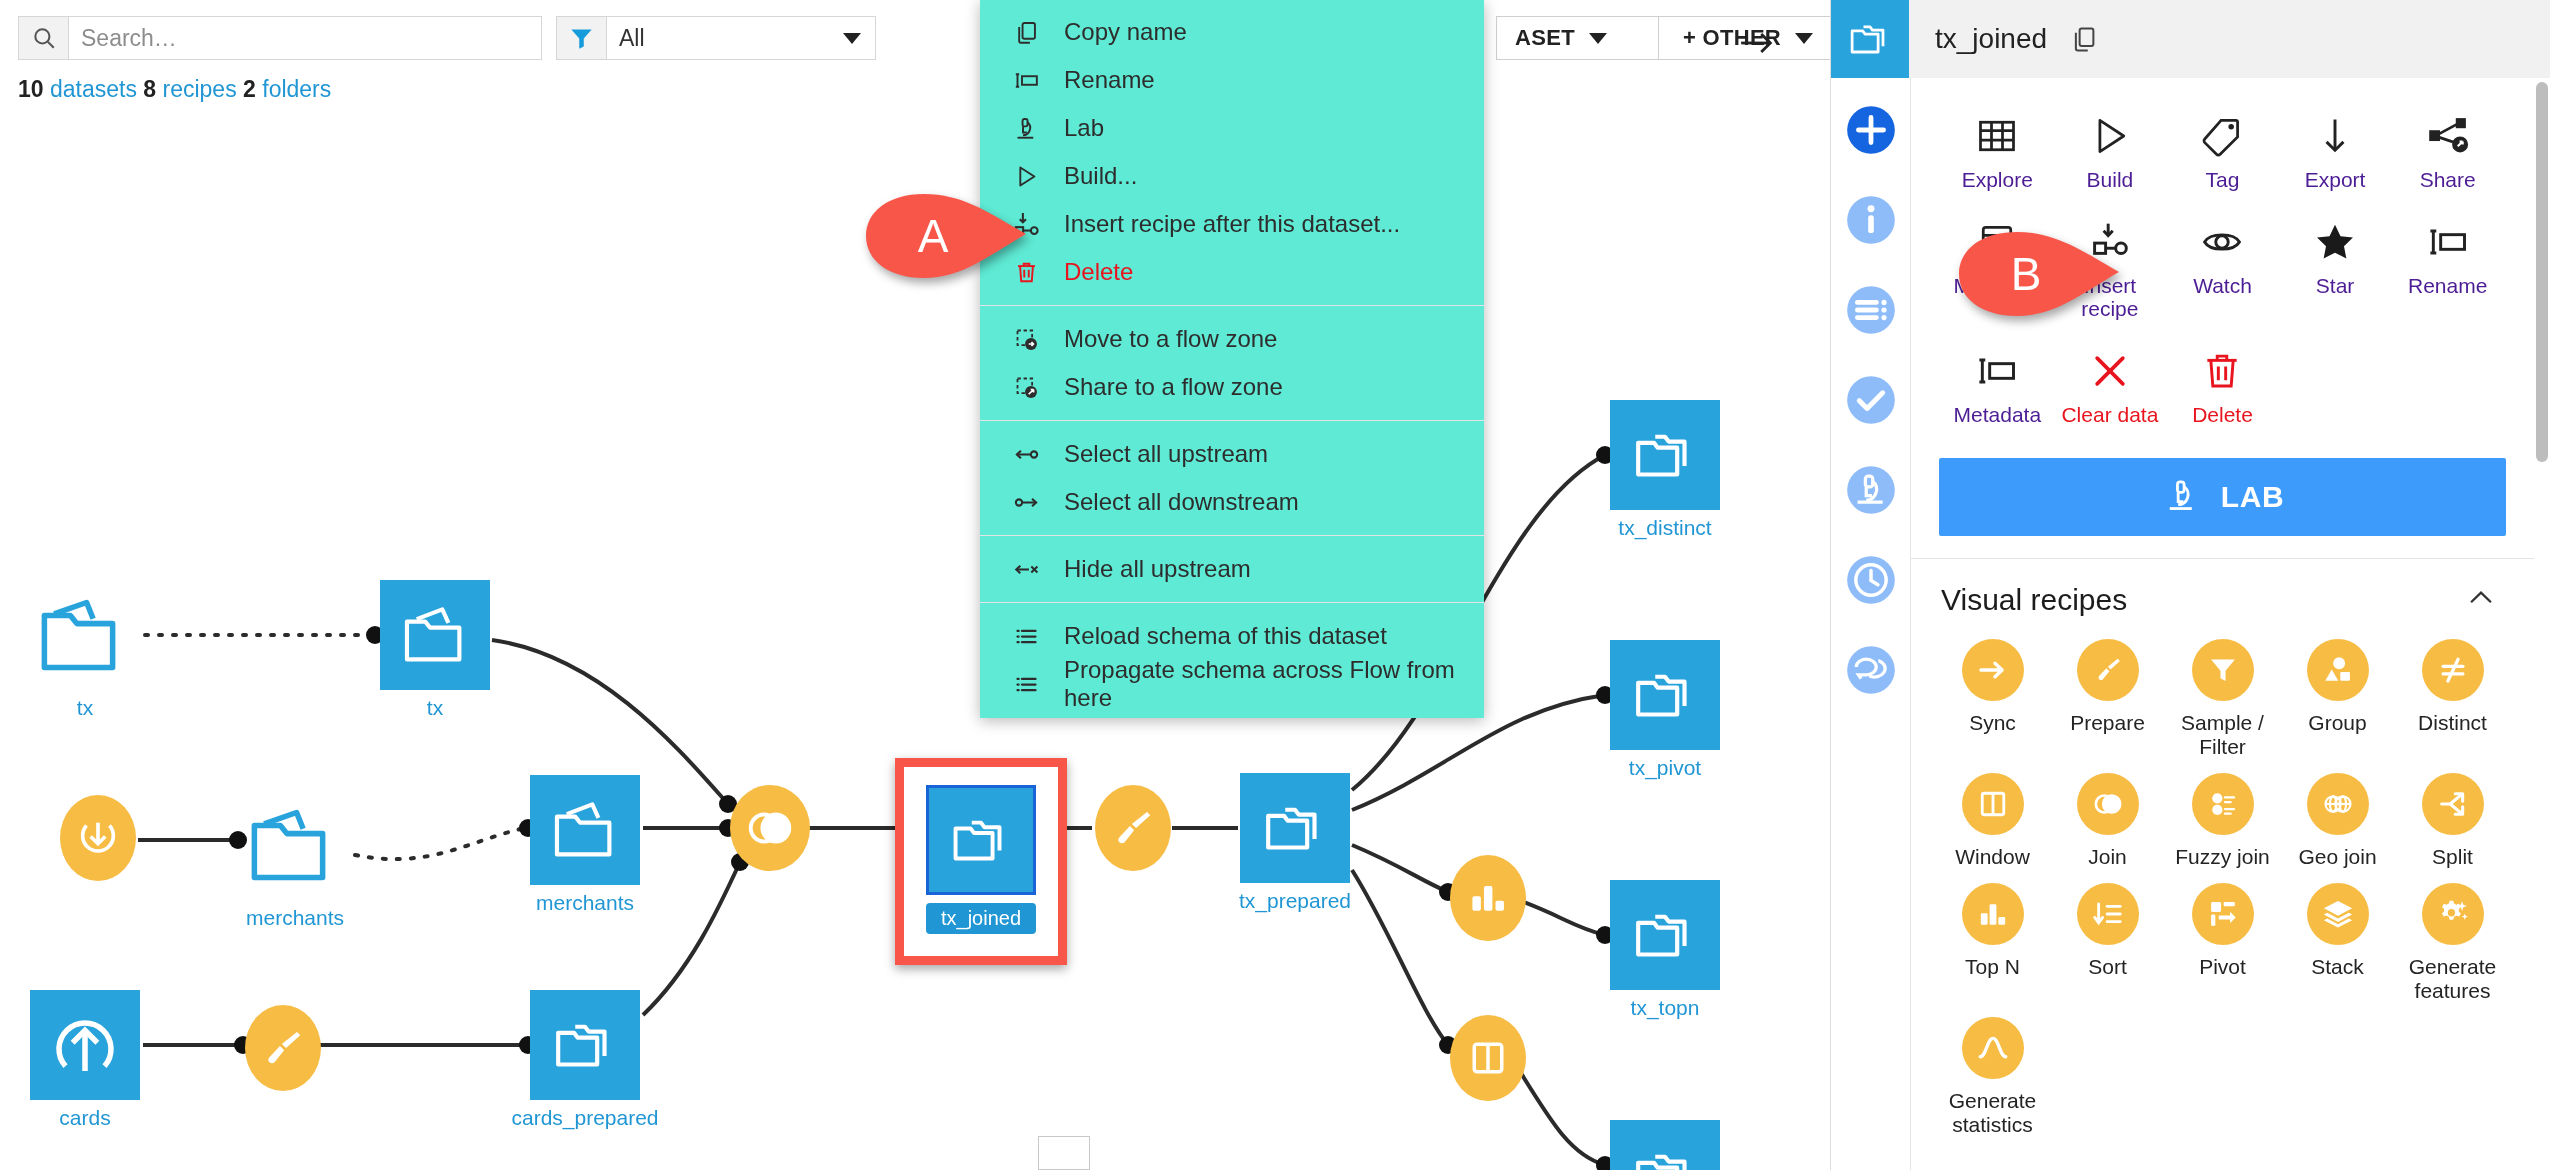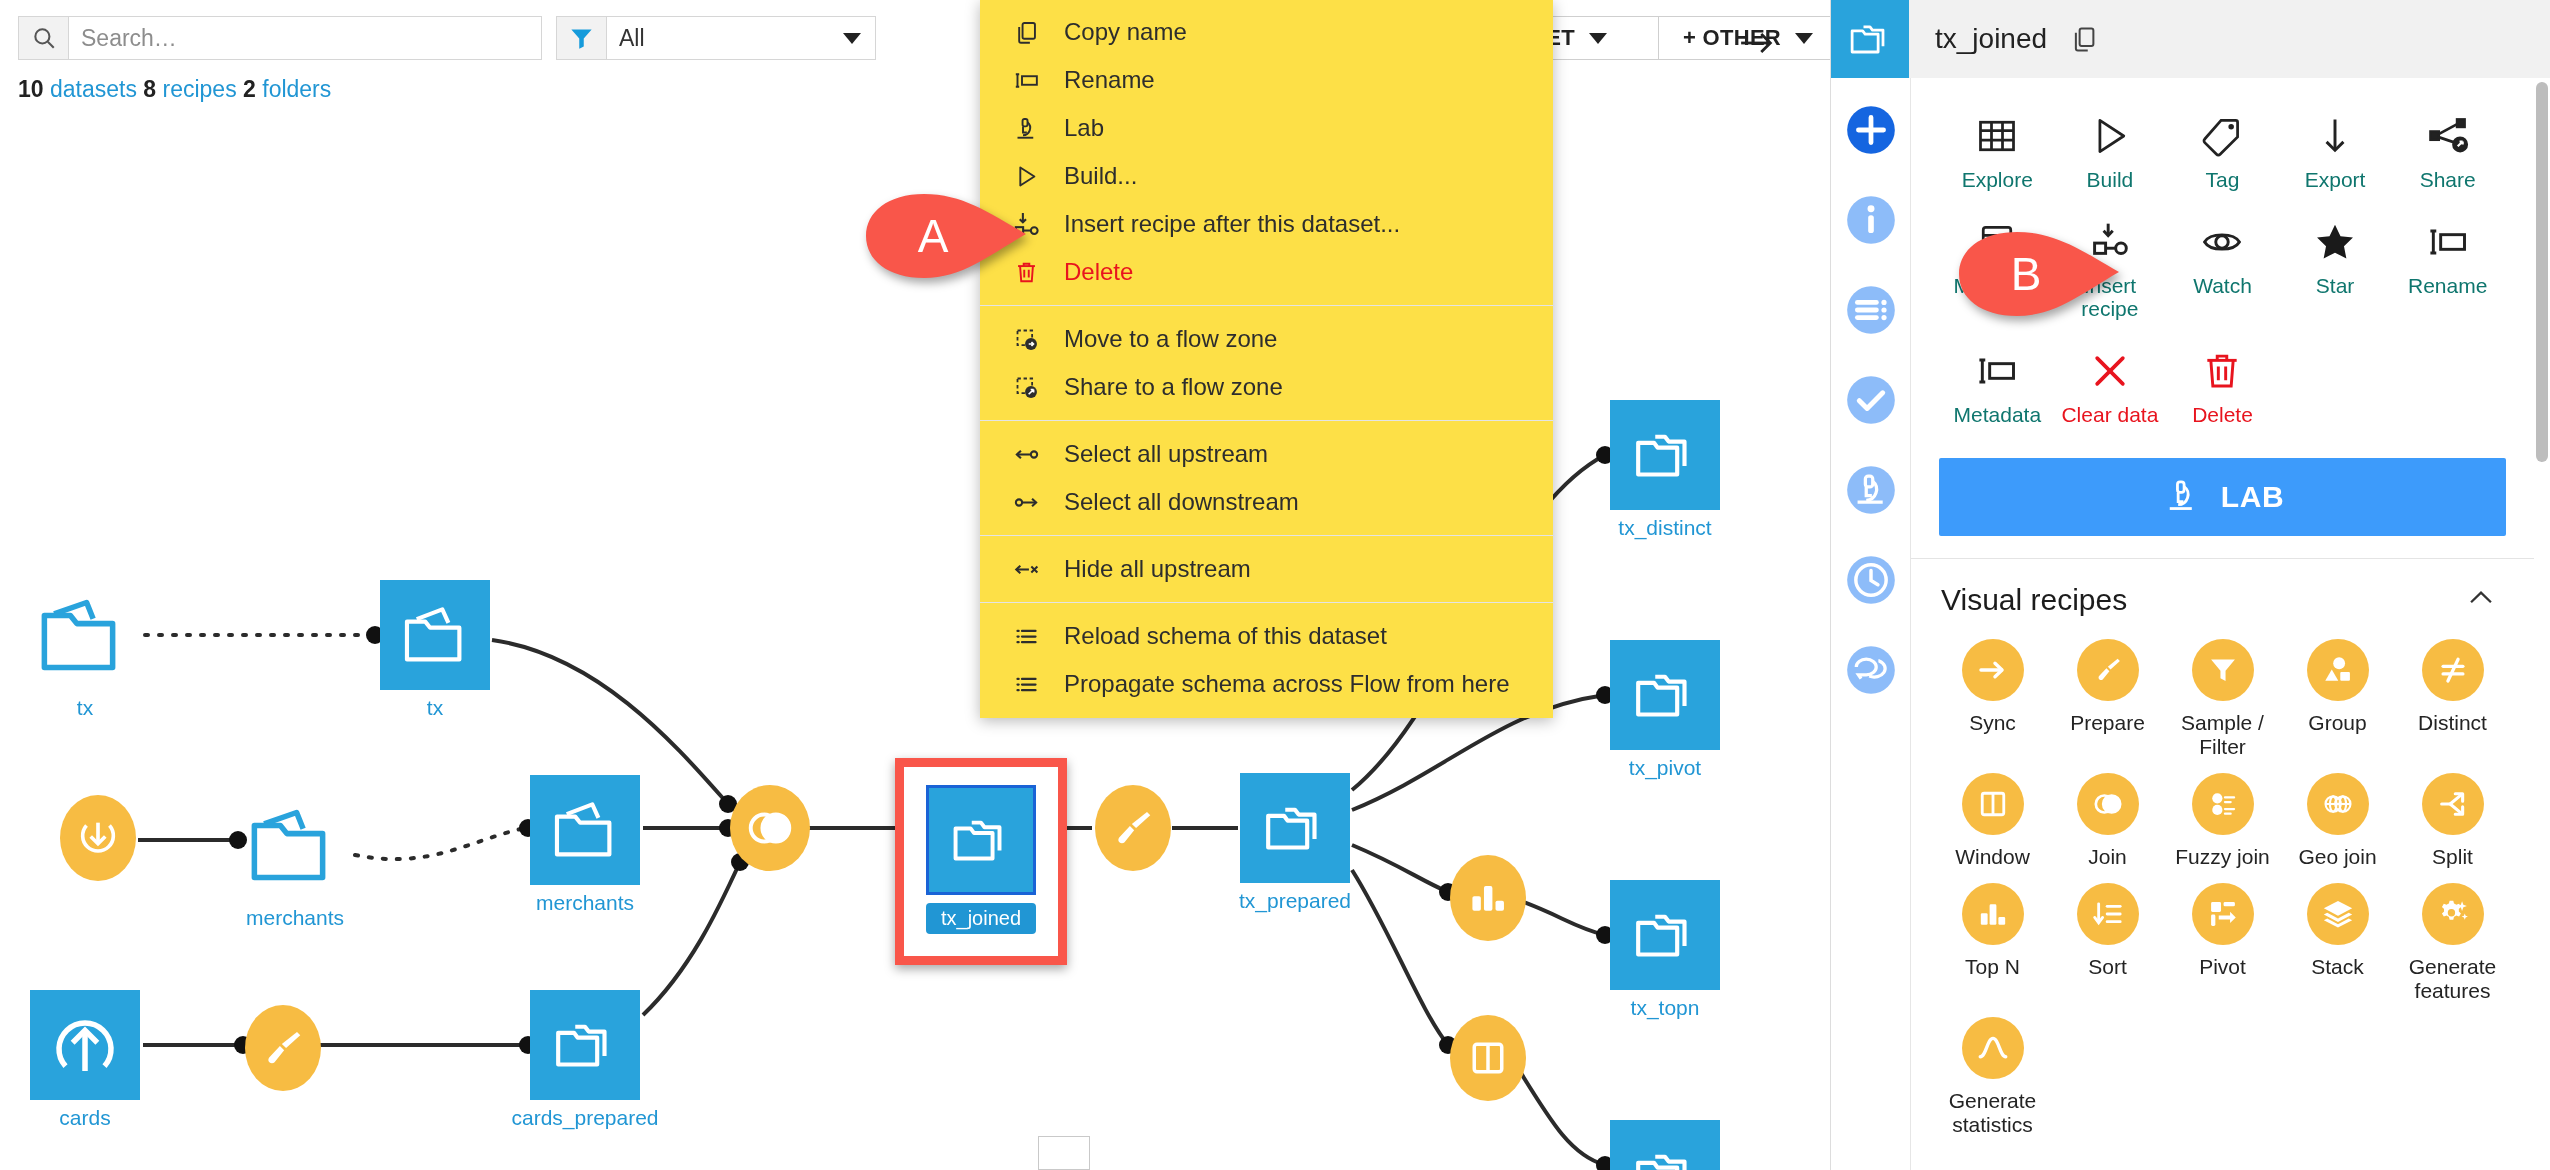--- a/index.html
+++ b/index.html
@@ -113,22 +113,22 @@
     display:flex; align-items:center; justify-content:center;
   }
   .sel-label {
     margin-top: 8px; background: #2196d4; color: #fff;
     font-size: 20px; padding: 4px 10px; border-radius: 4px;
     text-align: center; white-space: nowrap;
   }
 
   
   .ctx-menu {
-    position: absolute; left: 980px; top: 0; width: 573px;
-    background: #fde047; box-shadow: 0 3px 14px rgba(0,0,0,.28);
+    position: absolute; left: 980px; top: 0; width: 504px;
+    background: #5eead4; box-shadow: 0 3px 14px rgba(0,0,0,.28);
     padding: 8px 0 10px 0; z-index: 40;
   }
   .ctx-item {
     display:flex; align-items:center; height: 48px;
     padding: 0 16px 0 26px; font-size: 24px; color: #2d2d2d;
     cursor: default;
   }
   .ctx-item .ico {
     width: 40px; flex: 0 0 40px; display:flex; align-items:center;
     justify-content:center; margin-right: 18px;
@@ -184,21 +184,21 @@
   }
 
   .actions-grid {
     display: grid; grid-template-columns: repeat(5, 1fr);
     padding: 26px 30px 6px 30px; row-gap: 6px;
   }
   .action {
     display:flex; flex-direction:column; align-items:center;
     padding: 10px 0 12px 0; gap: 10px;
   }
-  .action .lbl { font-size: 21px; color: #0f766e; text-align:center; line-height: 1.12; }
+  .action .lbl { font-size: 21px; color: #4c1d95; text-align:center; line-height: 1.12; }
   .action.red .lbl { color: #e8141e; }
 
   .lab-btn {
     margin: 14px 28px 22px 28px; height: 78px; background: #3d9bfb;
     display:flex; align-items:center; justify-content:center; gap: 18px;
     color:#fff; font-size: 30px; font-weight: 700; letter-spacing: .6px;
     border-radius: 2px;
   }
 
   .section-hr { height:1px; background:#e4e4e4; margin: 0 0 0 0; }

